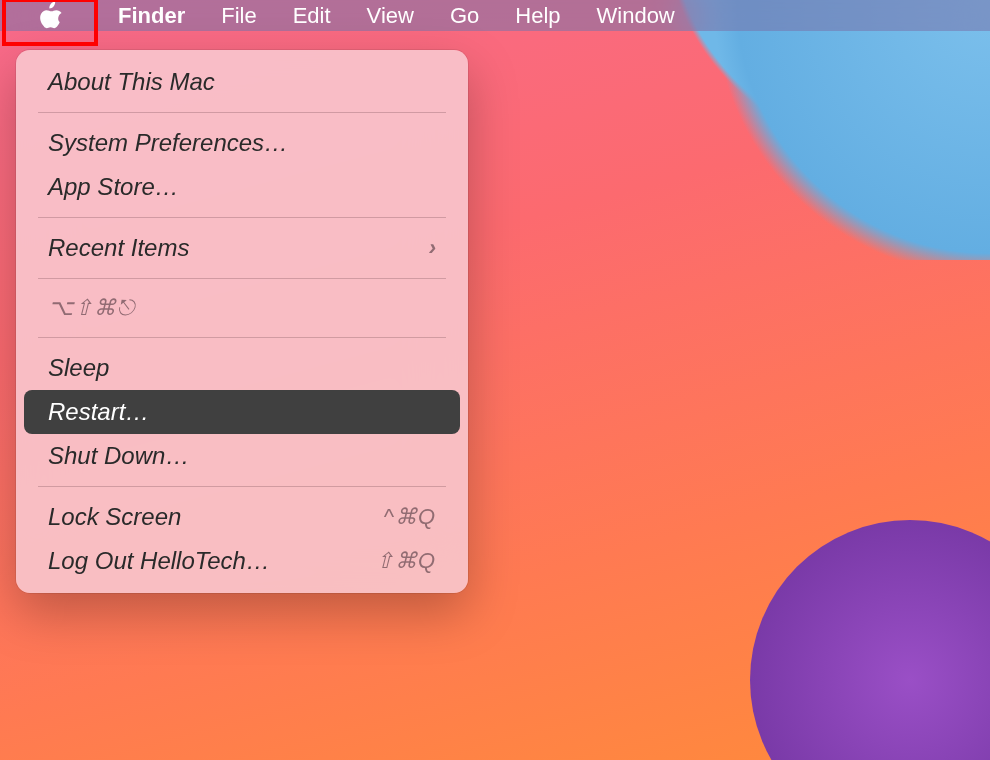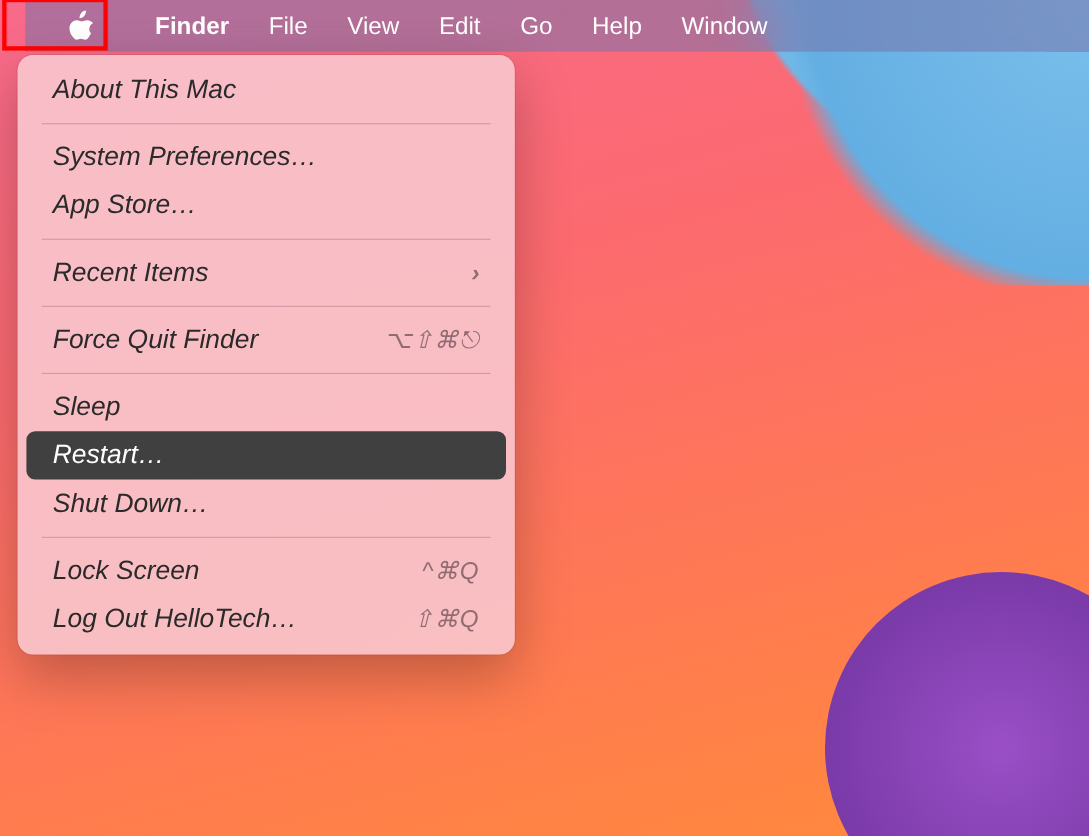--- a/index.html
+++ b/index.html
@@ -34,30 +34,29 @@
     .desktop::after {
       content: "";
       position: absolute;
       bottom: -80px; right: -80px;
       width: 320px; height: 320px;
       background: radial-gradient(circle, #9a4fc6 0%, #7a3aa8 70%);
       border-radius: 50%;
     }
     .menubar {
       position: relative;
-      height: 47px;
+      height: 31px;
       display: flex;
       align-items: center;
       background: rgba(120, 115, 170, 0.55);
       backdrop-filter: blur(20px);
       color: #fff;
       padding: 0 0 0 0;
       font-size: 22px;
       z-index: 3;
-      margin-left: 23px;
     }
     .menubar-item {
       padding: 0 18px;
       height: 100%;
       display: flex;
       align-items: center;
       cursor: default;
     }
     .apple-cell {
       width: 100px;
@@ -129,22 +128,22 @@
 <div class="desktop"></div>
 
 <div class="menubar">
   <div class="menubar-item apple-cell">
     <svg width="26" height="30" viewBox="0 0 170 200" fill="#ffffff">
       <path d="M150 140c-3 8-5 12-10 19-6 10-15 22-26 22-10 0-12-6-25-6s-16 6-26 6c-11 0-19-11-26-21C19 137 14 105 26 85c8-14 22-23 36-23 13 0 22 7 33 7 10 0 17-7 33-7 12 0 25 7 34 18-30 16-25 55-12 60zM110 35c6-8 11-19 9-31-10 1-22 7-29 16-6 8-11 19-9 30 11 0 22-6 29-15z"></path>
     </svg>
   </div>
   <div class="menubar-item app-name">Finder</div>
   <div class="menubar-item">File</div>
+  <div class="menubar-item">Edit</div>
   <div class="menubar-item">View</div>
-  <div class="menubar-item">Edit</div>
   <div class="menubar-item">Go</div>
   <div class="menubar-item">Help</div>
   <div class="menubar-item">Window</div>
 </div>
 
 <div class="highlight-box"></div>
 
 <div class="dropdown">
 
   <div class="menu-item">
@@ -163,21 +162,20 @@
   <div class="separator"></div>
 
   <div class="menu-item">
     <span>Recent Items</span>
     <span class="right chevron">›</span>
   </div>
 
   <div class="separator"></div>
 
   <div class="menu-item">
-    <span>Force Quit Finder</span>
     <span class="right shortcut-glyphs">⌥⇧⌘⎋</span>
   </div>
 
   <div class="separator"></div>
 
   <div class="menu-item">
     <span>Sleep</span>
   </div>
   <div class="menu-item highlighted">
     <span>Restart…</span>

